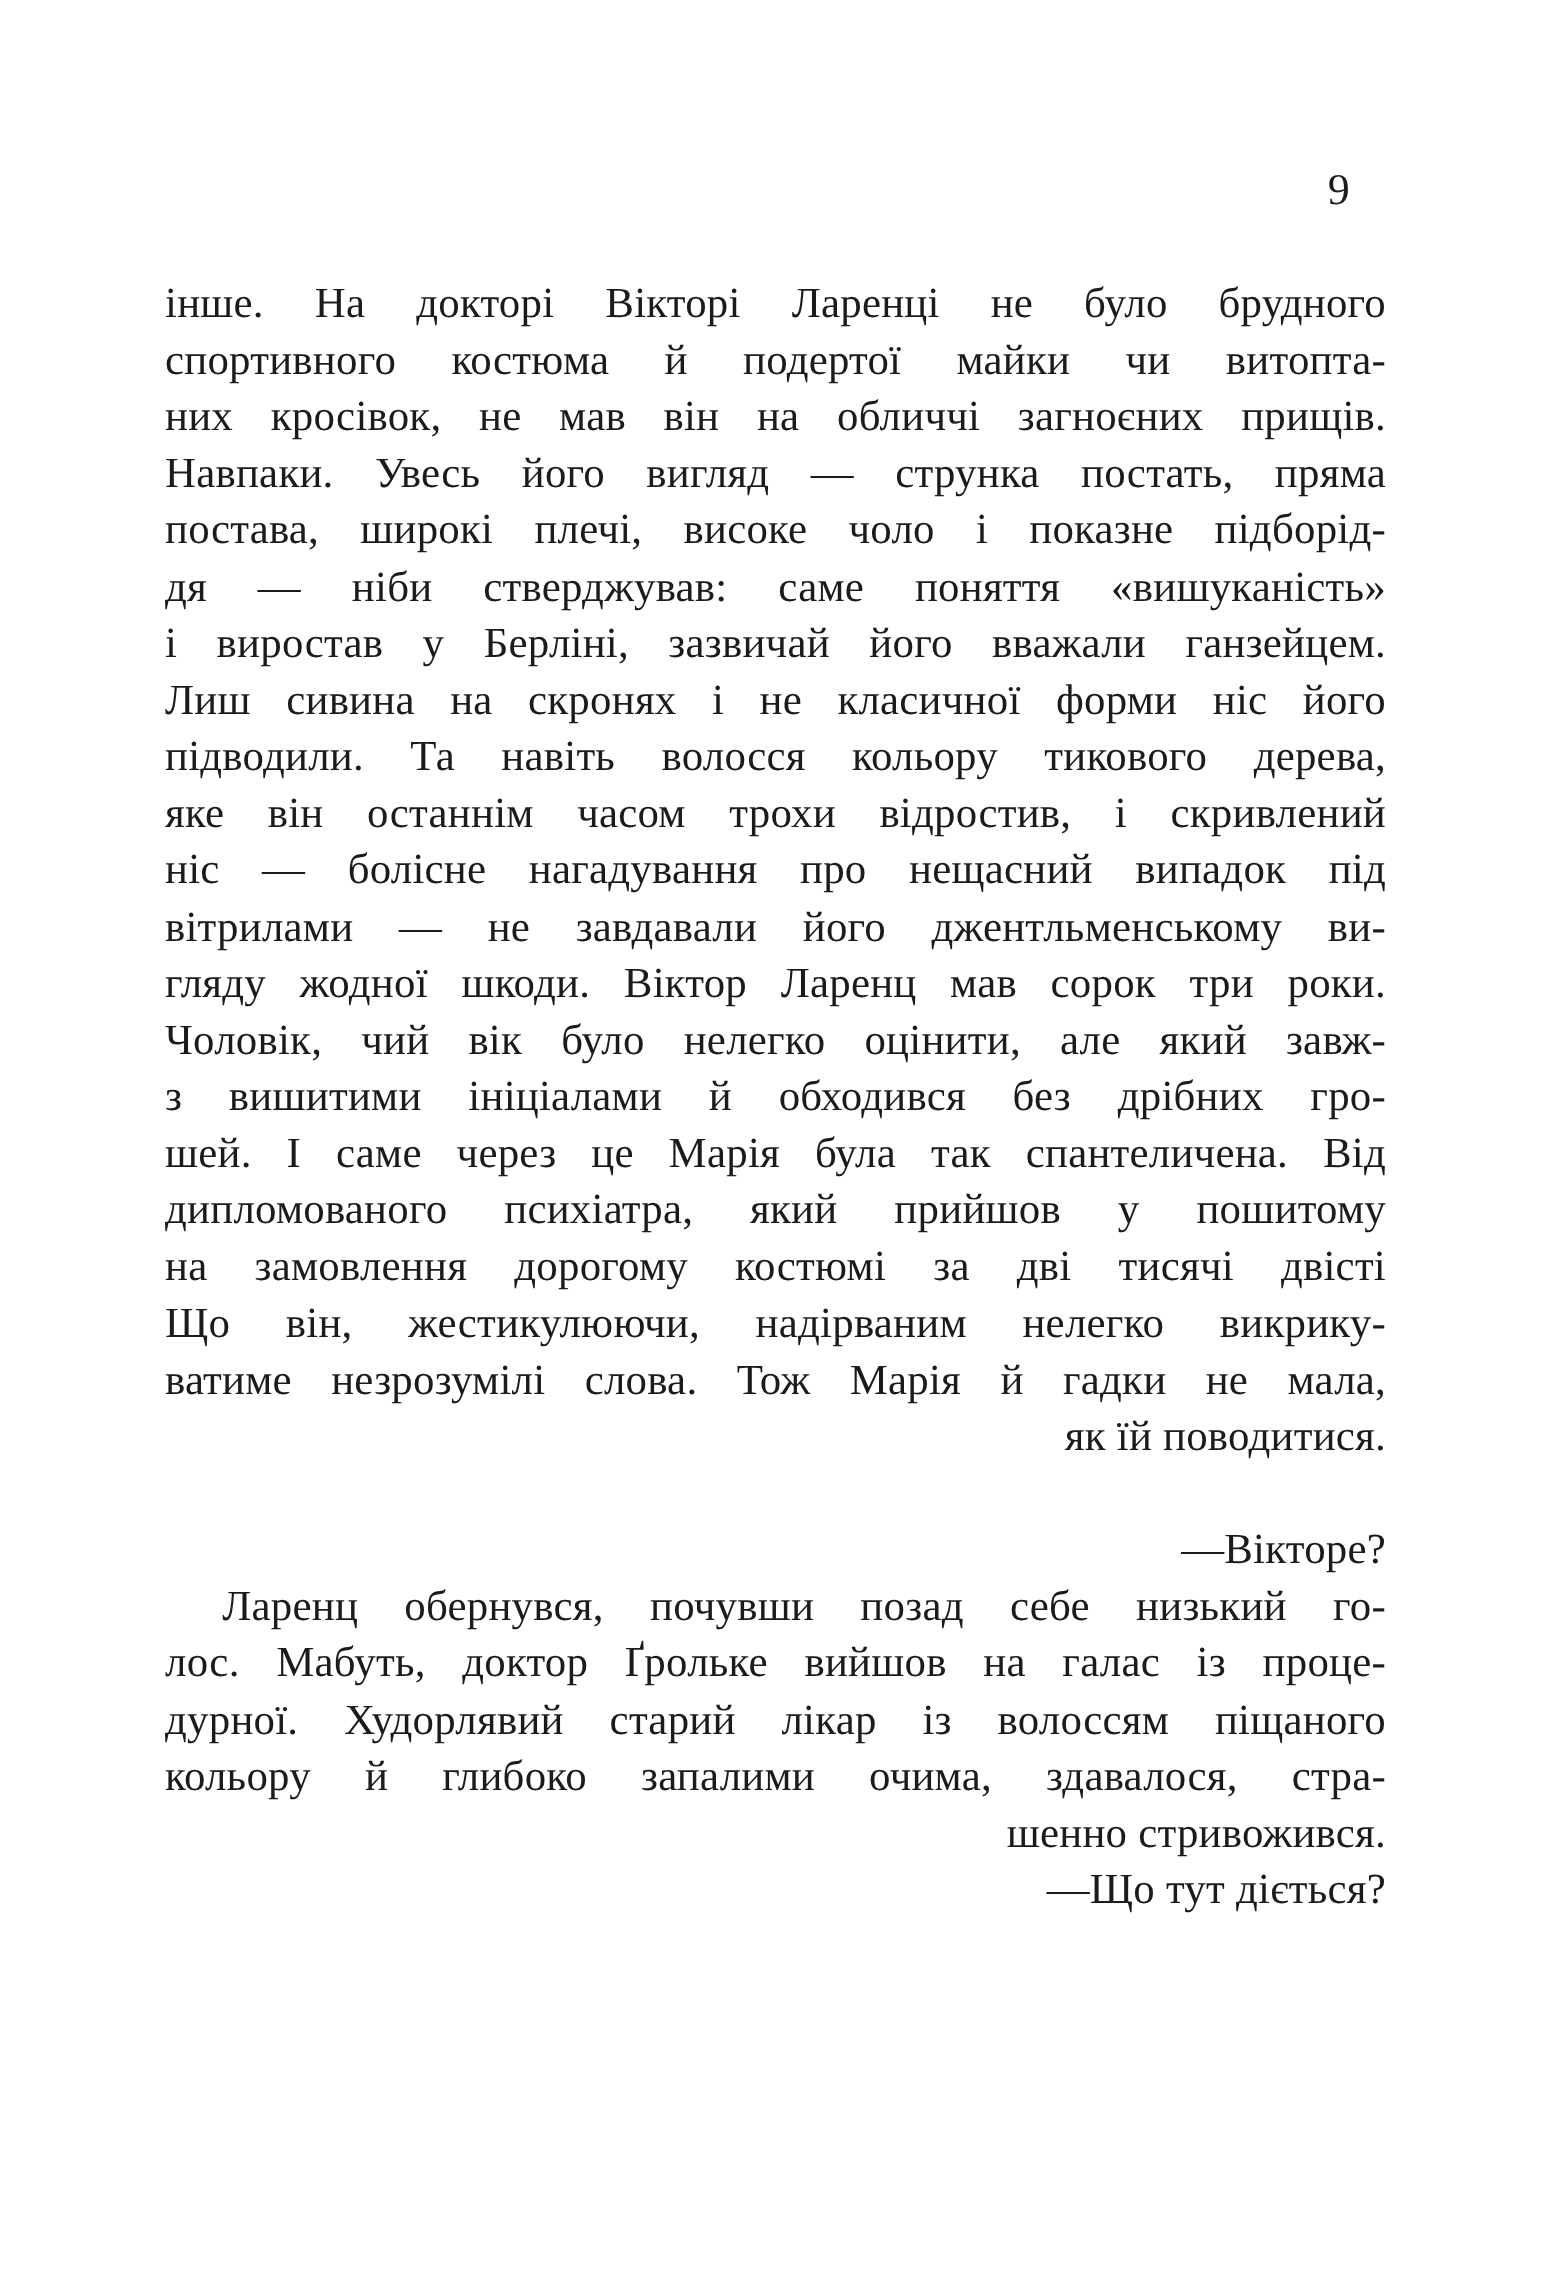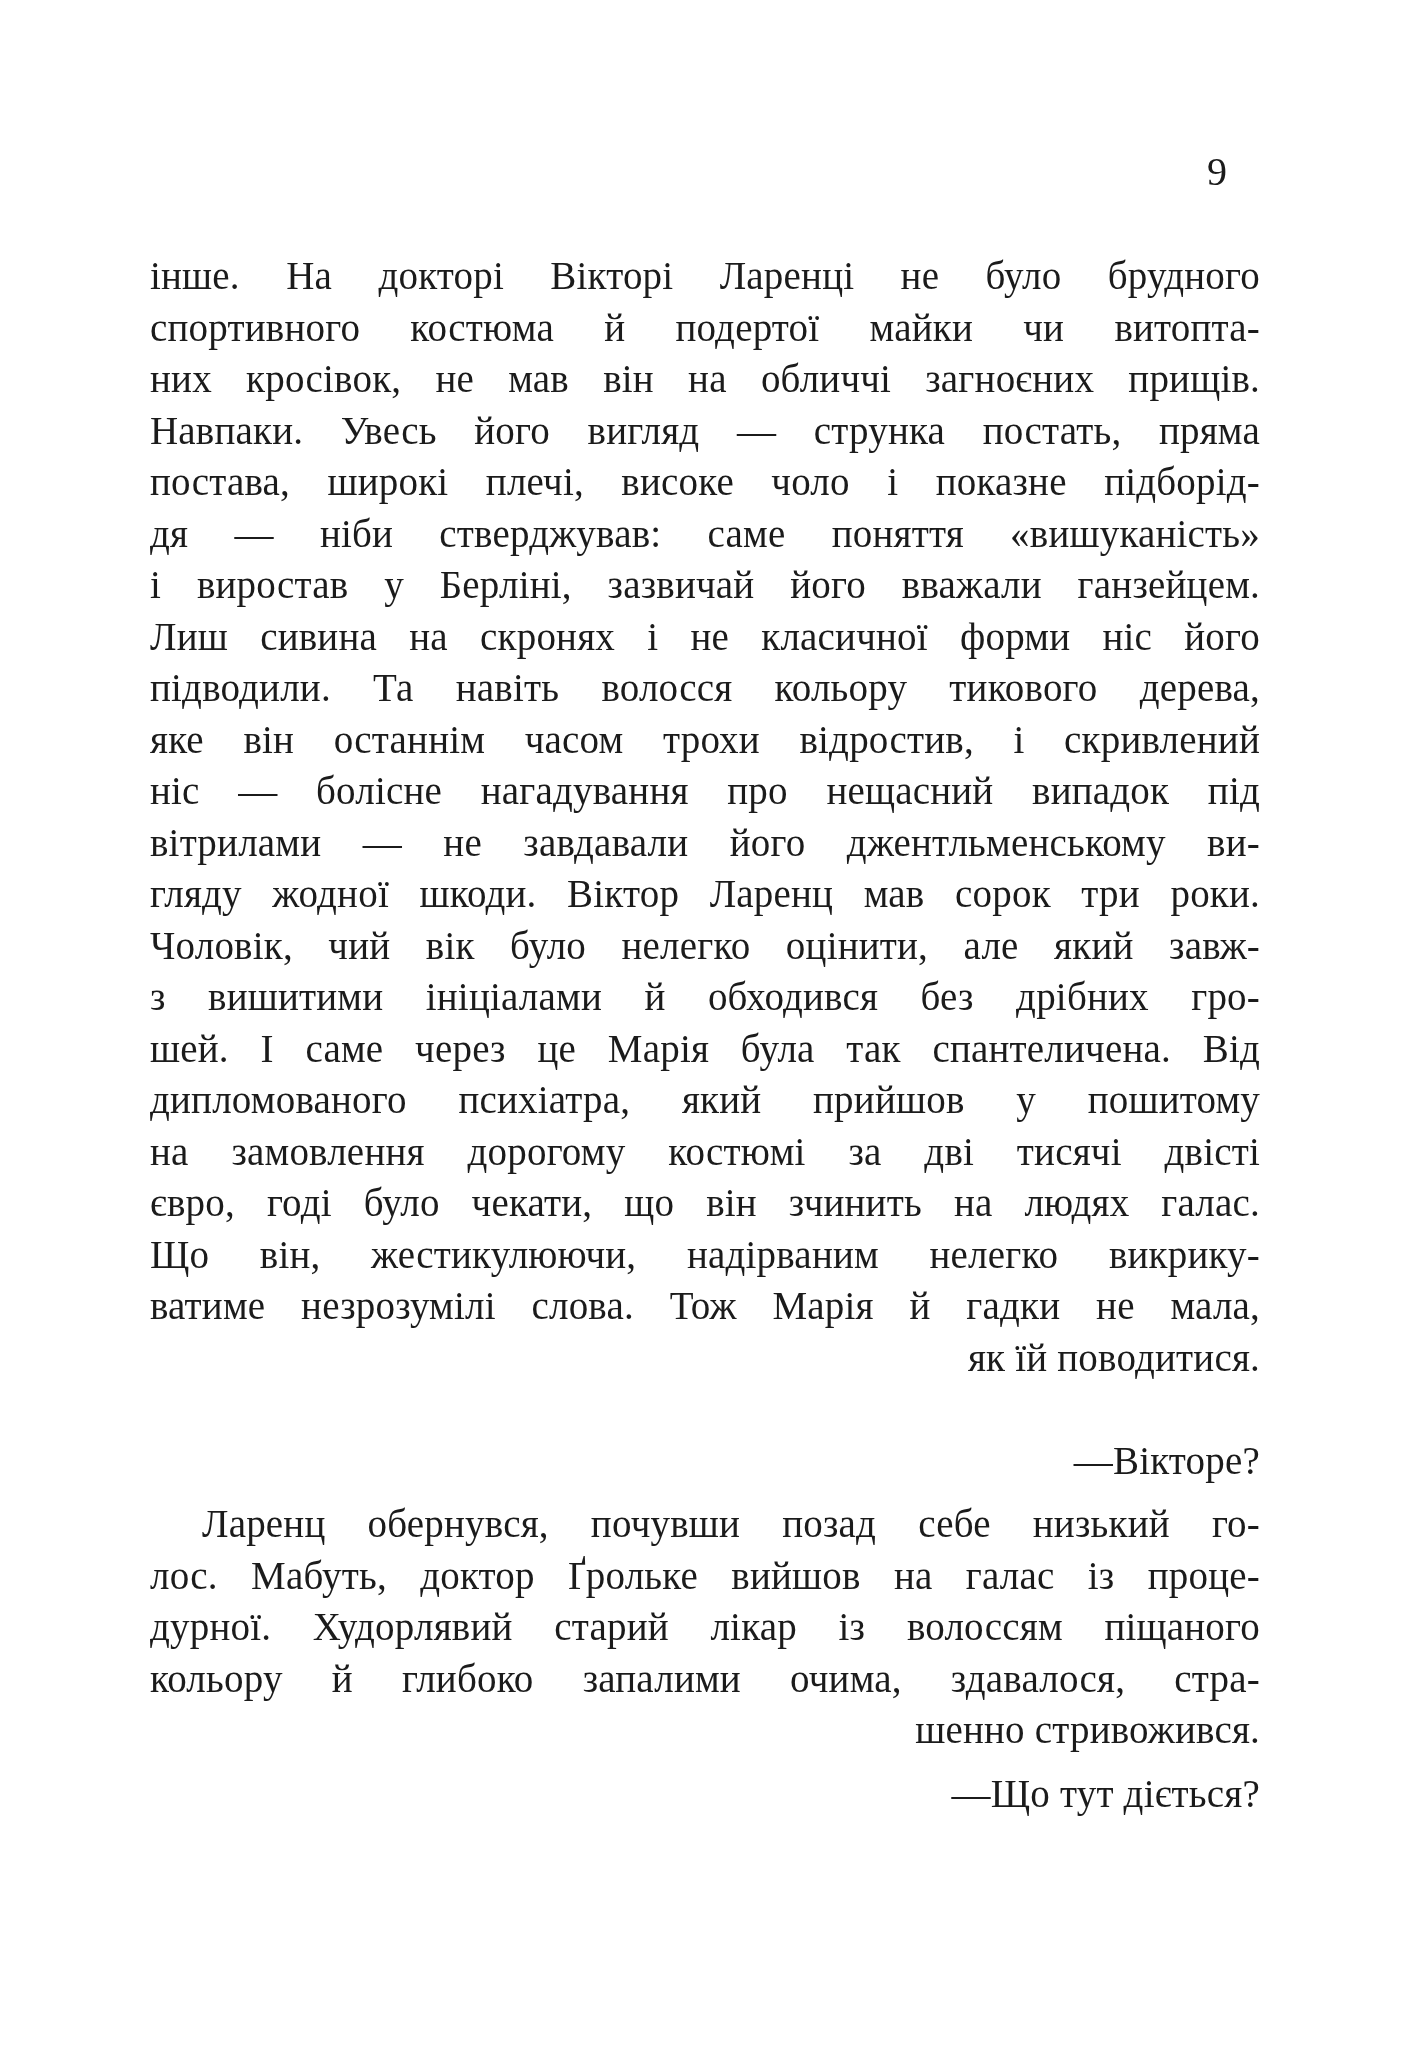--- a/index.html
+++ b/index.html
@@ -45,21 +45,20 @@
   .line.justify {
     text-align: justify;
     text-align-last: justify;
     white-space: normal;
   }
   .line.left {
     text-align: right;
   }
   .line.indent {
     padding-left: 52px;
-    margin-top: 12px;
   }
   .line.blank {
     height: 51.5px;
   }
 </style>
 </head>
 <body>
 
 <div class="page">
   <div class="folio">9</div>
@@ -75,21 +74,20 @@
       <div class="line justify">підводили. Та навіть волосся кольору тикового дерева,</div>
       <div class="line justify">яке він останнім часом трохи відростив, і скривлений</div>
       <div class="line justify">ніс — болісне нагадування про нещасний випадок під</div>
       <div class="line justify">вітрилами — не завдавали його джентльменському ви-</div>
       <div class="line justify">гляду жодної шкоди. Віктор Ларенц мав сорок три роки.</div>
       <div class="line justify">Чоловік, чий вік було нелегко оцінити, але який завж-</div>
       <div class="line justify">з вишитими ініціалами й обходився без дрібних гро-</div>
       <div class="line justify">шей. І саме через це Марія була так спантеличена. Від</div>
       <div class="line justify">дипломованого психіатра, який прийшов у пошитому</div>
       <div class="line justify">на замовлення дорогому костюмі за дві тисячі двісті</div>
-      <div class="line justify">євро, годі було чекати, що він зчинить на людях галас.</div>
       <div class="line justify">Що він, жестикулюючи, надірваним нелегко викрику-</div>
       <div class="line justify">ватиме незрозумілі слова. Тож Марія й гадки не мала,</div>
       <div class="line left">як їй поводитися.</div>
       <div class="line blank"></div>
       <div class="line left">—Вікторе?</div>
       <div class="line justify indent">Ларенц обернувся, почувши позад себе низький го-</div>
       <div class="line justify">лос. Мабуть, доктор Ґрольке вийшов на галас із проце-</div>
       <div class="line justify">дурної. Худорлявий старий лікар із волоссям піщаного</div>
       <div class="line justify">кольору й глибоко запалими очима, здавалося, стра-</div>
       <div class="line left">шенно стривожився.</div>

